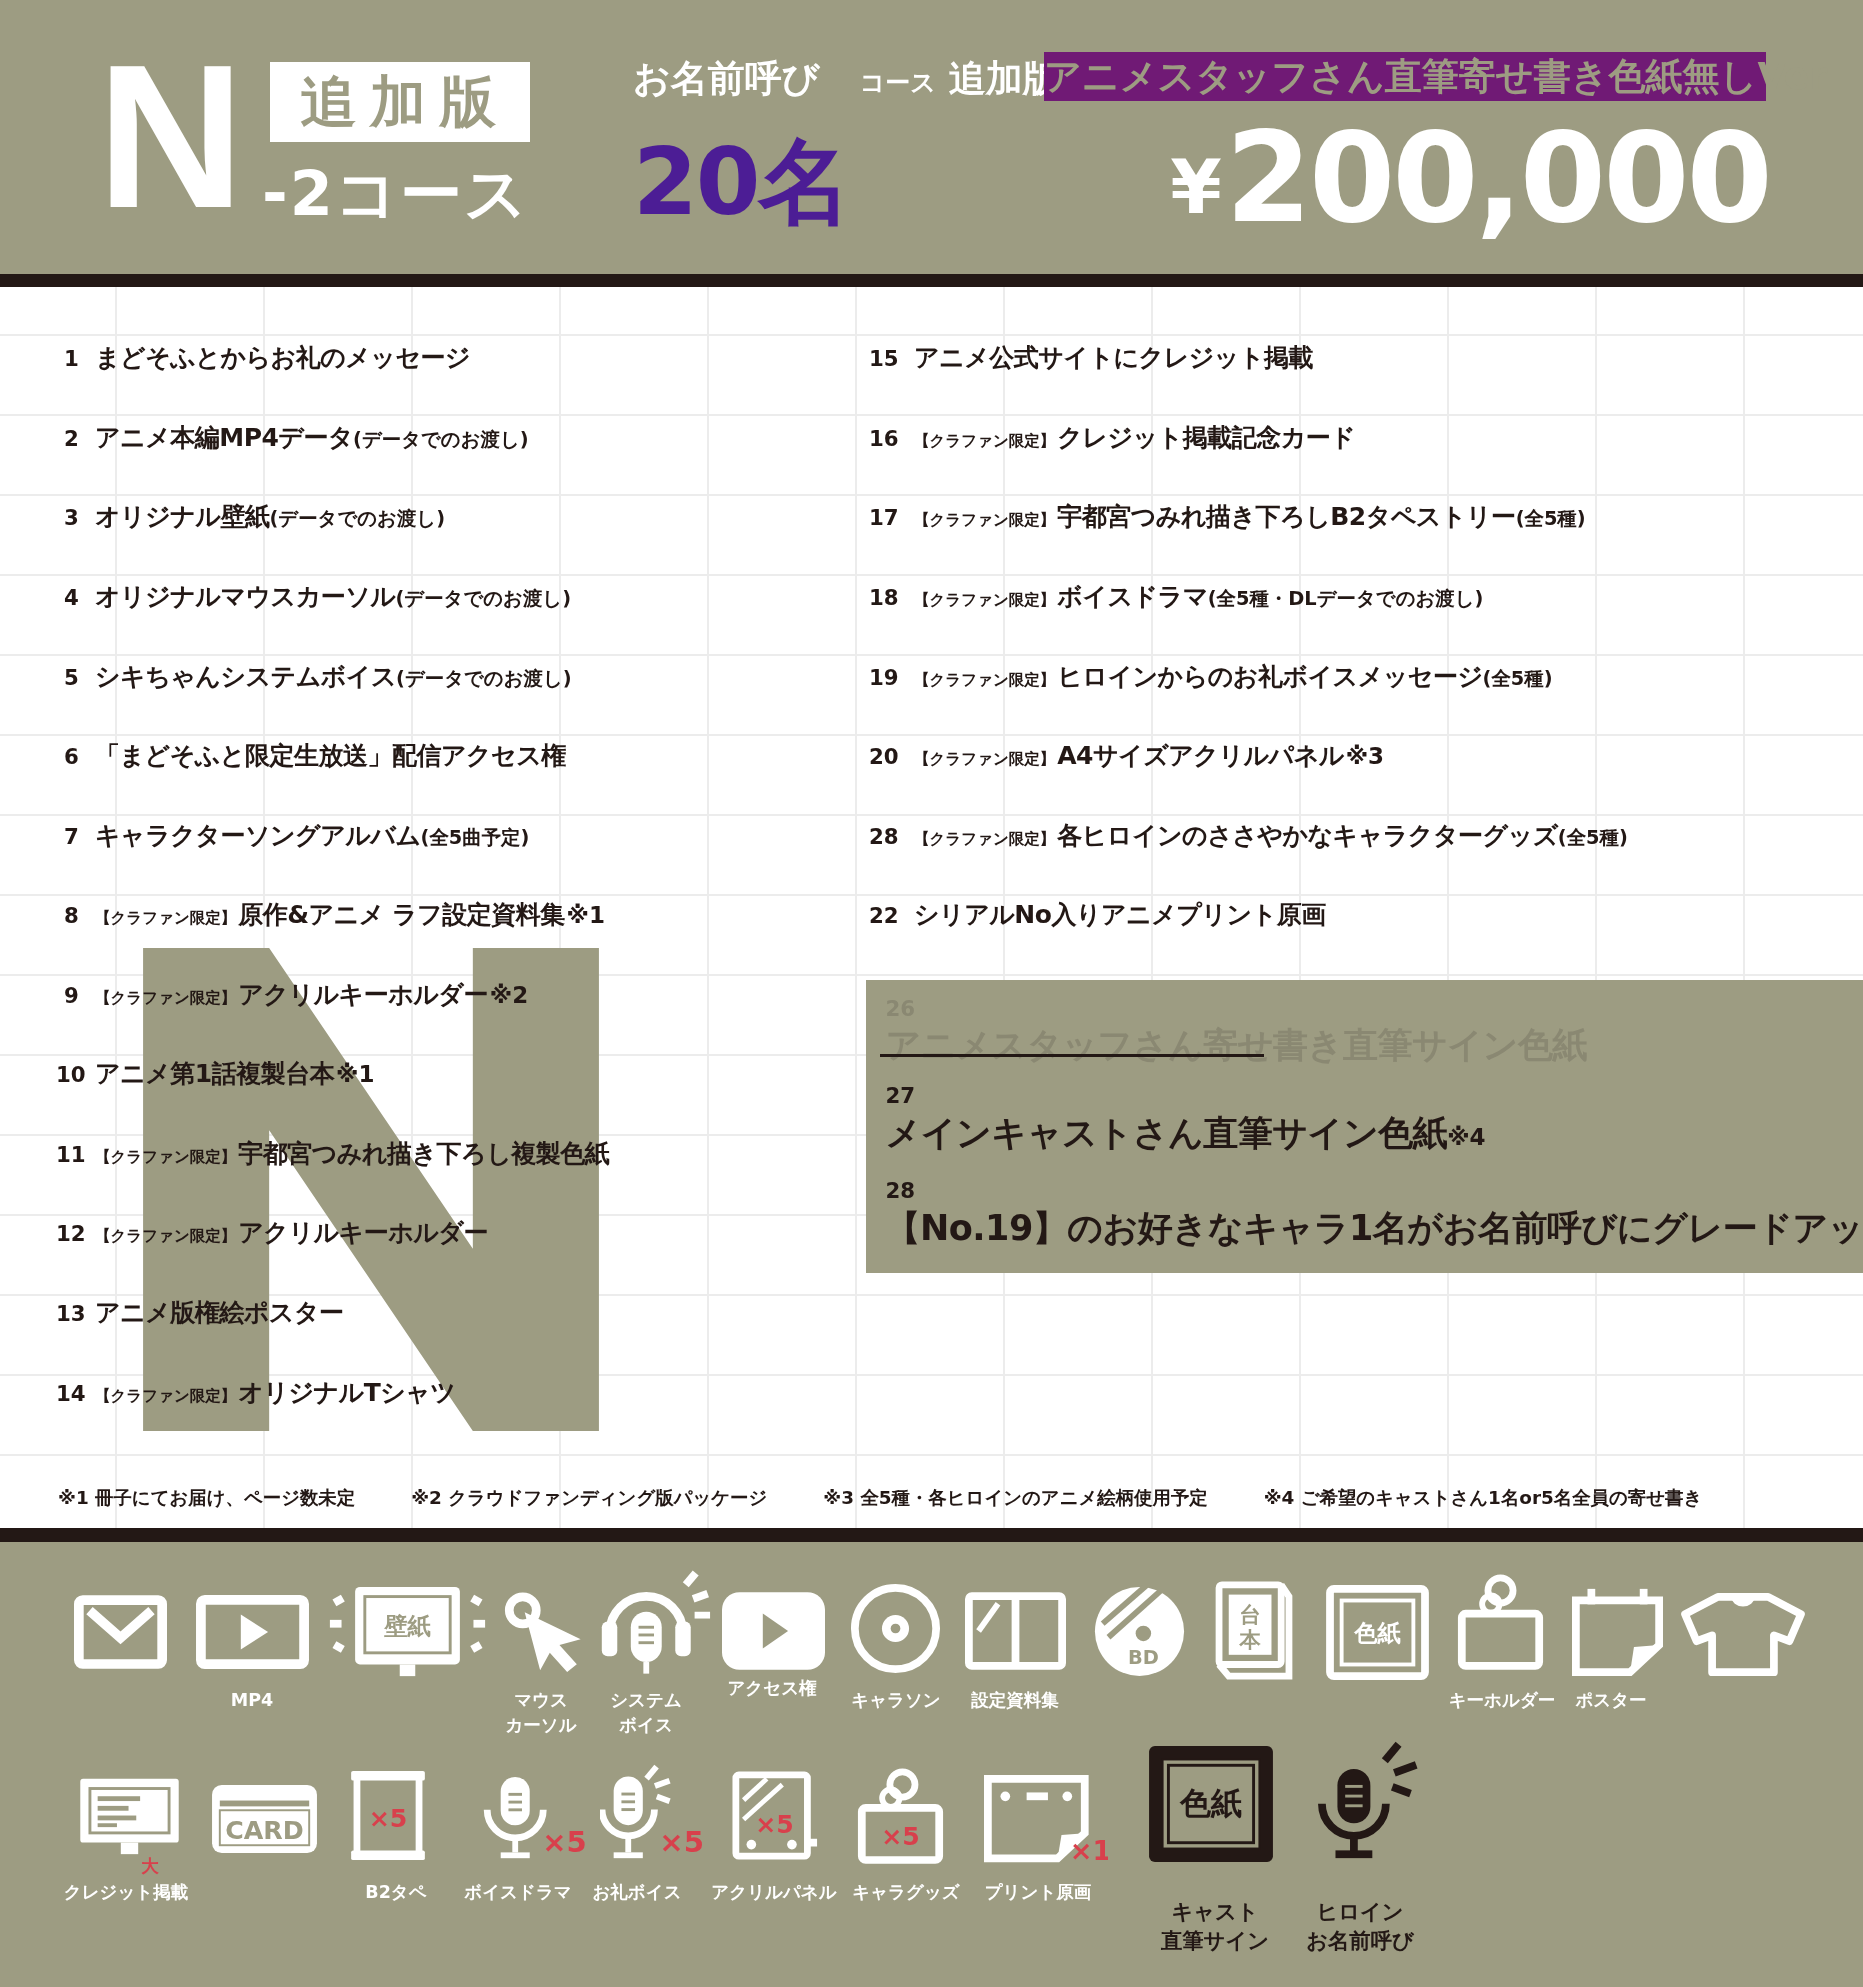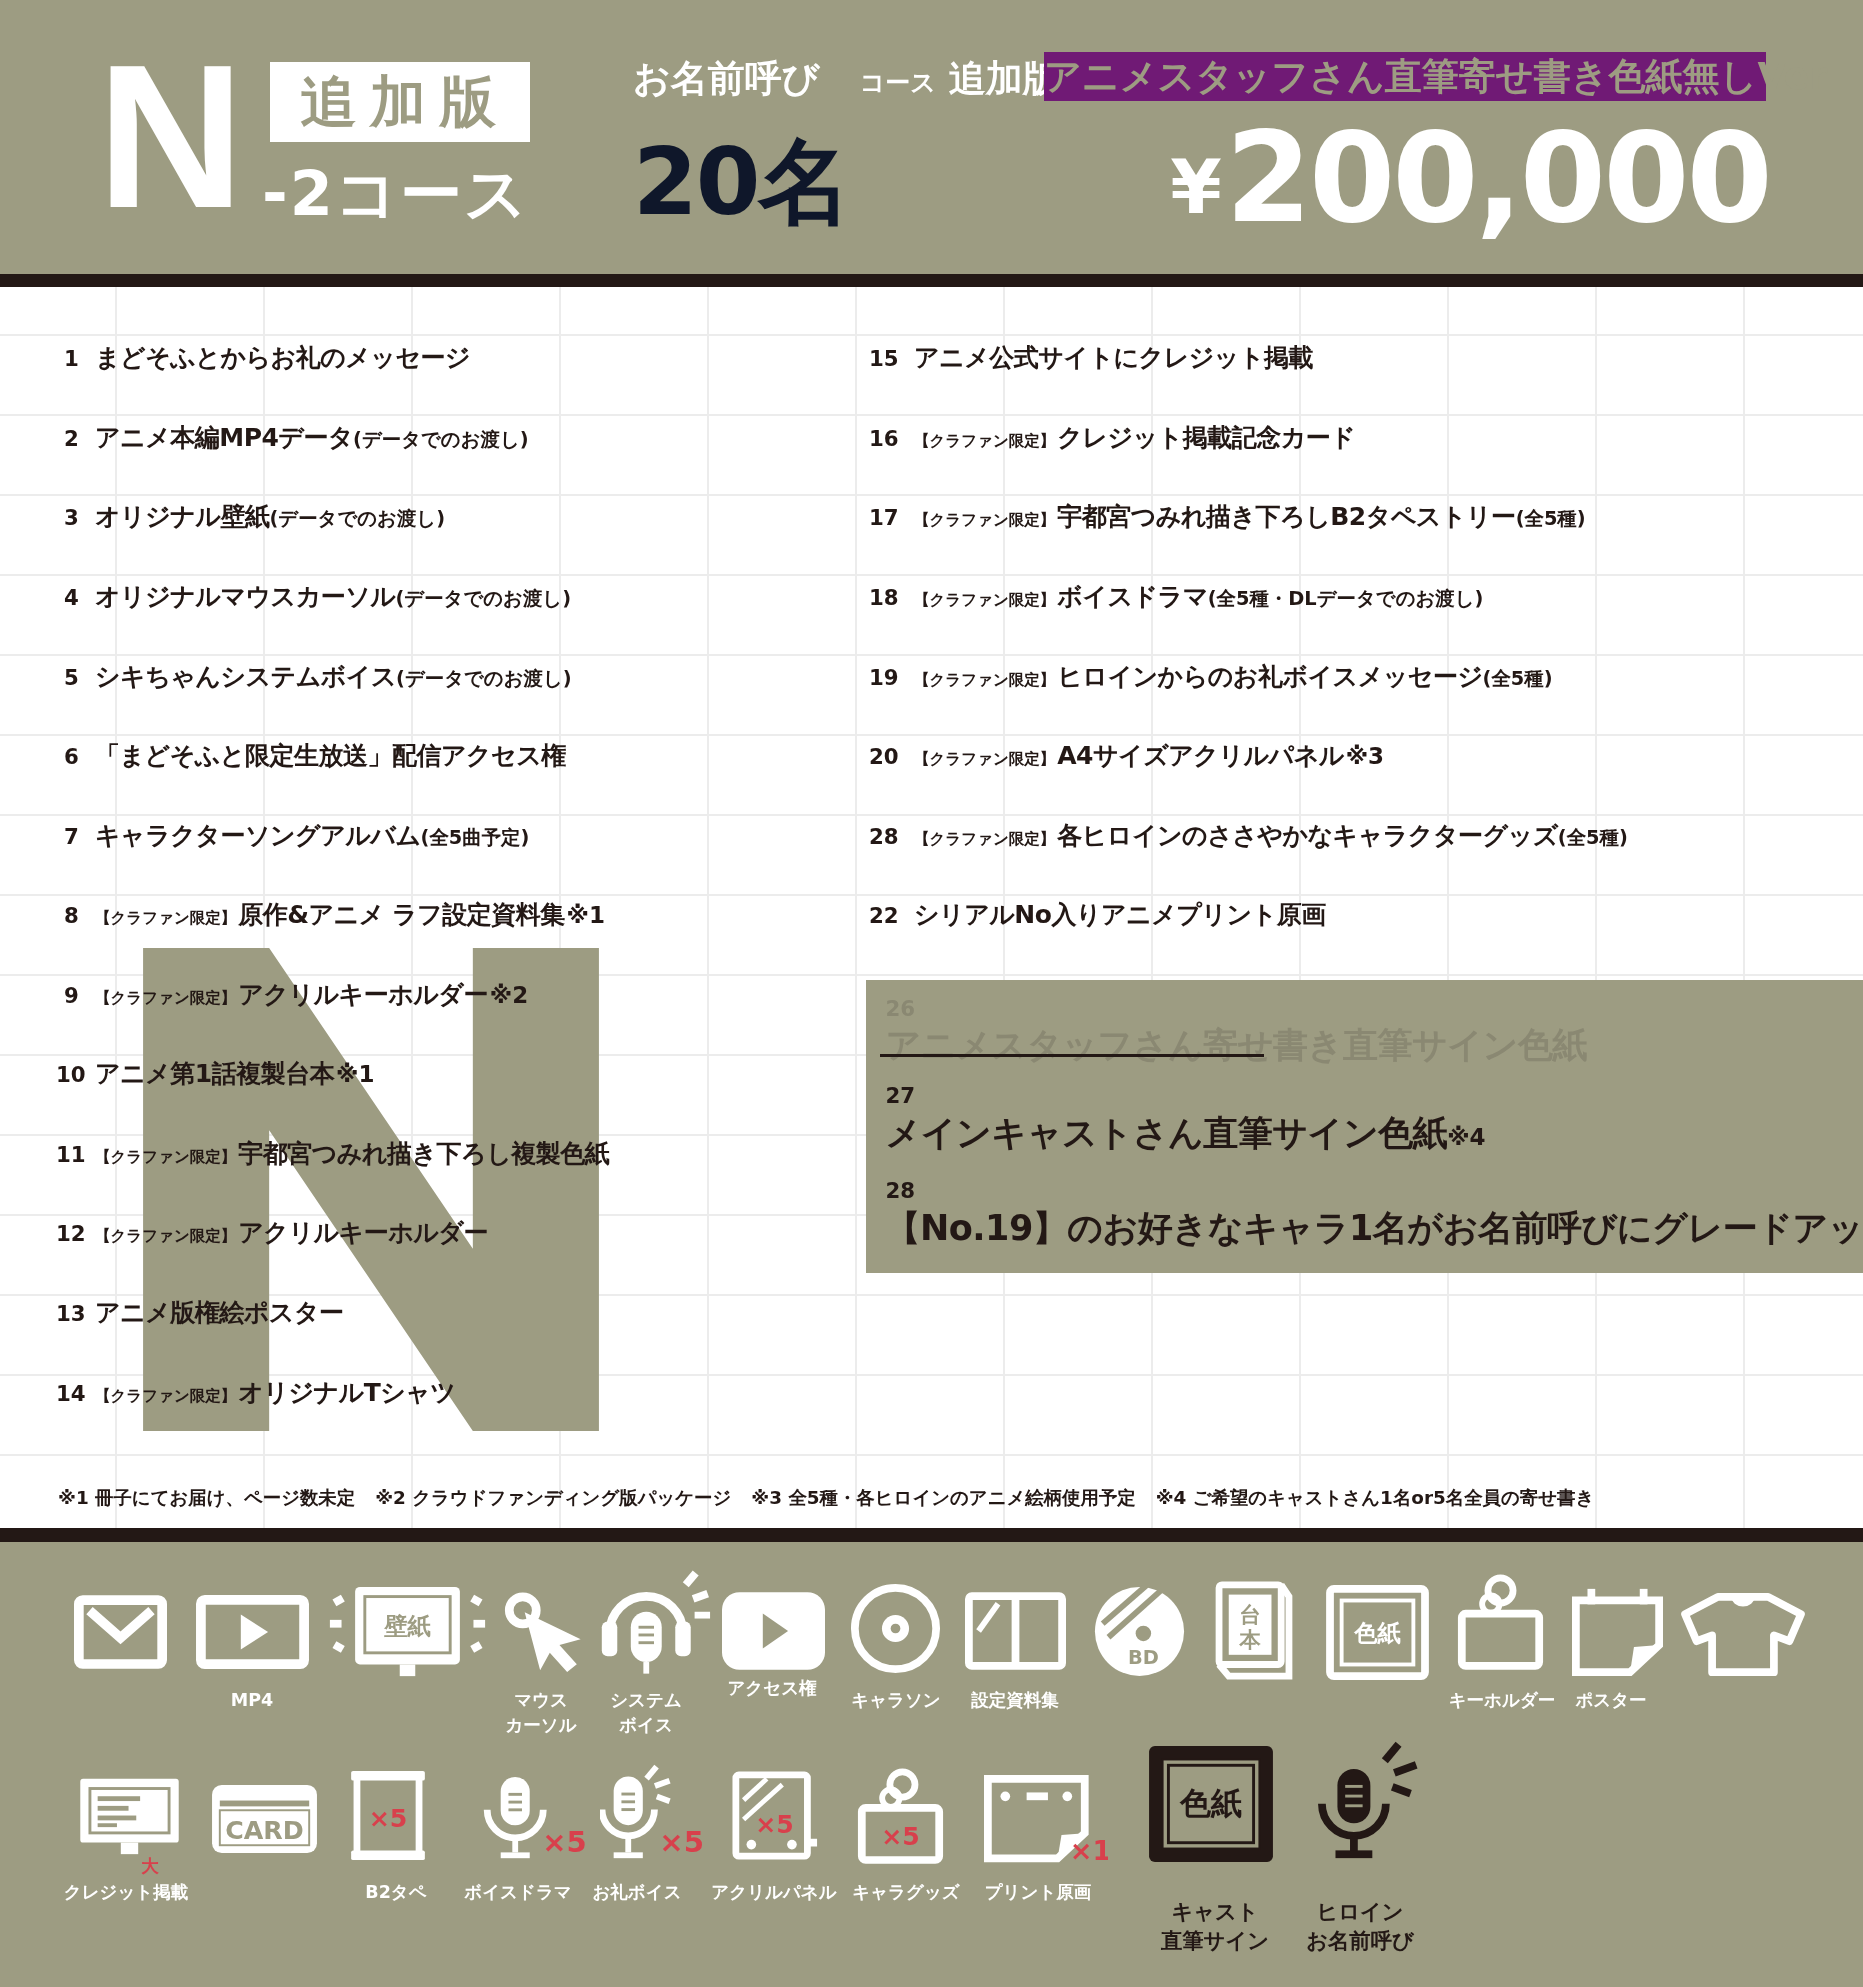--- a/index.html
+++ b/index.html
@@ -8,21 +8,21 @@
 
   
   .header { position: absolute; left: 0; top: 0; width: 1863px; height: 274px; background: #9d9c82; }
   .header-rule { position: absolute; left: 0; top: 274px; width: 1863px; height: 13.6px; background: #231815; }
   .big-n { position: absolute; left: 97px; top: 49px; font-family: "Liberation Sans", sans-serif; font-weight: 700; font-size: 204px; line-height: 175px; color: #fff; letter-spacing: -3.9px; }
   .tsuika-box { position: absolute; left: 270px; top: 62px; width: 260px; height: 80px; background: #fff; display: flex; align-items: center; justify-content: center; }
   .tsuika-box span { font-weight: 700; font-size: 56px; color: #9d9c82; letter-spacing: 13.6px; line-height: 1; padding-left: 9.7px; }
   .course-label { position: absolute; left: 262px; top: 163px; font-weight: 700; font-size: 62px; color: #fff; line-height: 1; letter-spacing: 1.9px; }
   .sub-title { position: absolute; left: 633px; top: 60px; font-weight: 700; font-size: 37px; color: #fff; line-height: 1; }
   .sub-title .small { font-size: 25px; margin-left: 40px; }
-  .count { position: absolute; left: 633px; top: 136px; font-weight: 700; font-size: 93px; color: #0f172a; line-height: 1; letter-spacing: -1.9px; }
+  .count { position: absolute; left: 633px; top: 136px; font-weight: 700; font-size: 93px; color: #4c1d95; line-height: 1; letter-spacing: -1.9px; }
   .ver-box { position: absolute; left: 1044px; top: 52px; width: 722px; height: 49px; background: #701a75; display: flex; align-items: center; justify-content: flex-start; }
   .ver-box span { font-weight: 700; font-size: 37px; color: #9d9c82; line-height: 1; white-space: nowrap; }
   .price { position: absolute; right: 93px; top: 116px; font-weight: 700; color: #fff; line-height: 1; white-space: nowrap; }
   .price .yen { font-size: 74px; vertical-align: 7.8px; margin-right: 3.9px; }
   .price .amt { font-size: 124px; letter-spacing: -2.9px; }
 
   
   .grid-area { position: absolute; left: 0; top: 287px; width: 1863px; height: 1242px;
     background-color: #fff;
     background-image:
@@ -41,21 +41,21 @@
   .item .ref { font-weight: 700; font-size: 23px; margin-left: 1.9px; }
 
   .extra-box { position: absolute; left: 866px; top: 980px; width: 998px; height: 293px; background: #9d9c82; }
   .extra { position: absolute; left: 19.4px; white-space: nowrap; line-height: 1; font-weight: 700; }
   .extra .enum { display: block; font-size: 21.3px; margin-bottom: 9.7px; }
   .extra .etitle { font-size: 35px; letter-spacing: -0.5px; }
   .extra .eref { font-size: 23px; }
   .extra.struck { color: #8a8872; }
   .strike-line { position: absolute; left: 13.6px; top: 74px; width: 384px; height: 2.9px; background: #231815; }
 
-  .footnotes { position: absolute; left: 58px; top: 1485px; display: flex; gap: 20px; white-space: nowrap; }
+  .footnotes { position: absolute; left: 58px; top: 1485px; display: flex; gap: 56px; white-space: nowrap; }
   .footnotes span { font-weight: 700; font-size: 18.4px; }
 
   .footer-rule { position: absolute; left: 0; top: 1528px; width: 1863px; height: 13.6px; background: #231815; }
   .footer { position: absolute; left: 0; top: 1542px; width: 1863px; height: 445px; background: #9d9c82; }
 
   .icon { position: absolute; }
   .icon svg { display: block; }
   .icon-label { position: absolute; font-weight: 700; font-size: 17.5px; color: #fff; text-align: center; line-height: 25px; white-space: nowrap; transform: translateX(-50%); }
   .icon-label.dark { color: #231815; font-size: 21.3px; line-height: 29px; }
   .red { color: #d8404c; }

